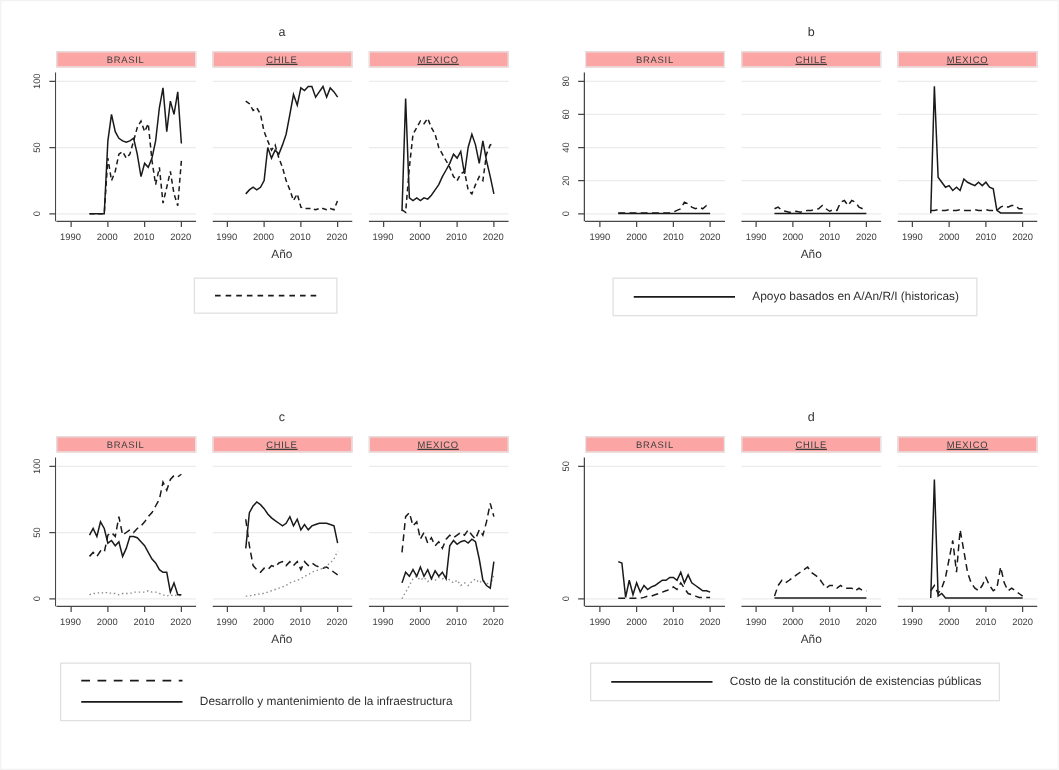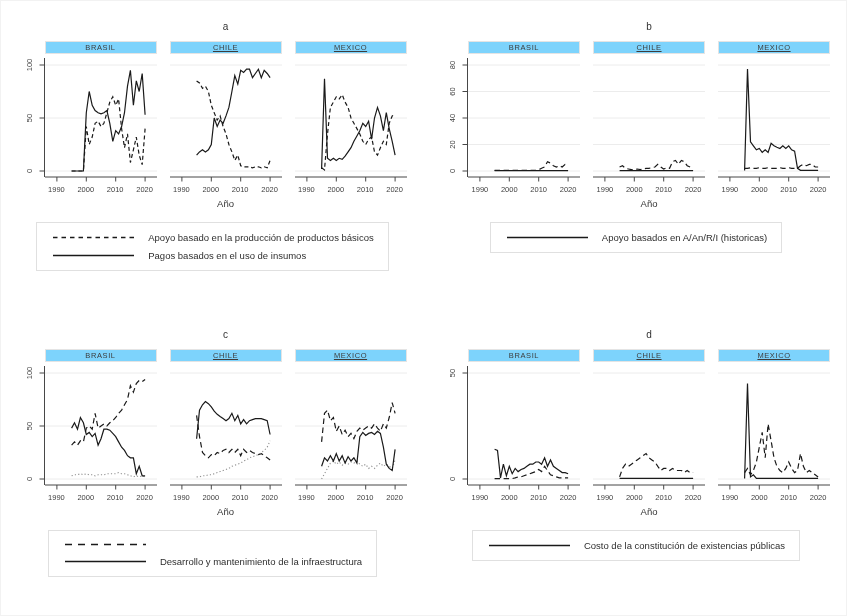--- a/index.html
+++ b/index.html
@@ -10,21 +10,21 @@
   }
   .panel{display:flex;flex-direction:column;align-items:center;padding-top:20px;box-sizing:border-box;overflow:hidden;}
   .panel-title{font-size:10px;color:#333;margin-bottom:9px;padding-left:26px;}
   .charts-row{display:flex;align-items:flex-start;}
   .gutter{margin-top:16px;flex:none;}
   .facet{display:flex;flex-direction:column;flex:none;}
   .facet + .facet{margin-left:13px;text-decoration:underline;}
   .facet-header{
     height:13px;width:112px;box-sizing:border-box;border:1px solid #e4e4e4;
     font-size:7.5px;letter-spacing:0.6px;display:flex;align-items:center;justify-content:center;
-    color:#3d3d3d;margin-bottom:3px;background:#7dd3fc;
+    color:#3d3d3d;margin-bottom:3px;background:#fca5a5;
   }
   .tick-row{position:relative;height:12px;width:112px;font-size:7.5px;color:#3d3d3d;}
   .tick-row span{position:absolute;top:2px;transform:translateX(-50%);white-space:nowrap;}
   .xlabel{font-size:9.5px;margin-top:3px;padding-left:26px;color:#353535;}
   .legend{
     border:1px solid #e0e0e0;margin-top:13px;padding:9px 14px;
     display:flex;flex-direction:column;gap:7px;background:#fff;
   }
   .legend-row{display:flex;align-items:center;gap:12px;font-size:9.5px;color:#2e2e2e;white-space:nowrap;}
   .legend-row svg{flex:none;}
@@ -108,27 +108,20 @@
             <span style="left: 100.1px;">2020</span>
           </div>
         </div>
       </div>
       <div class="xlabel">Año</div>
       <div class="legend">
         <div class="legend-row">
           <svg width="85" height="9">
             <line x1="2" y1="4.5" x2="83" y2="4.5" stroke="#1a1a1a" stroke-width="1.3" stroke-dasharray="4.5,4"></line>
           </svg>
-          <span>Apoyo basado en la producción de productos básicos</span>
-        </div>
-        <div class="legend-row">
-          <svg width="85" height="9">
-            <line x1="2" y1="4.5" x2="83" y2="4.5" stroke="#1a1a1a" stroke-width="1.3"></line>
-          </svg>
-          <span>Pagos basados en el uso de insumos</span>
         </div>
       </div>
     </section>
   <section class="panel">
       <div class="panel-title">b</div>
       <div class="charts-row">
         <div class="gutter"><svg width="26" height="126">
             <line x1="25.5" y1="1" x2="25.5" y2="120" stroke="#474747" stroke-width="1"></line>
             <line x1="20.5" y1="114" x2="25.5" y2="114" stroke="#474747" stroke-width="1"></line>
             <text x="11" y="114" font-size="7.5" fill="#3d3d3d" text-anchor="middle" dominant-baseline="middle" transform="rotate(-90 11 114)">0</text>

